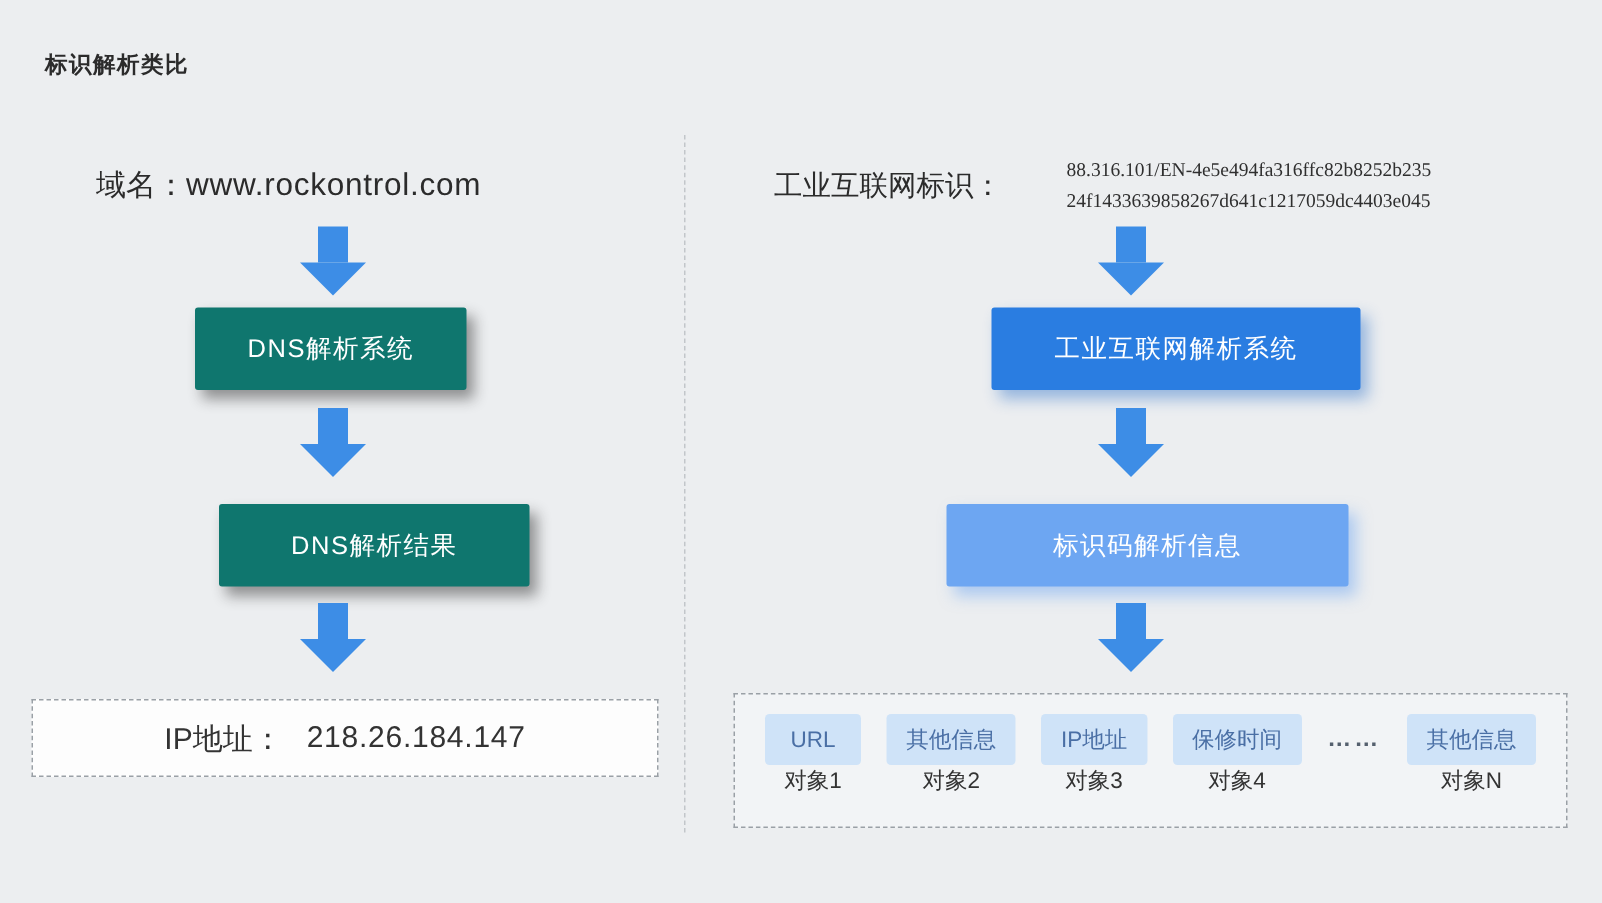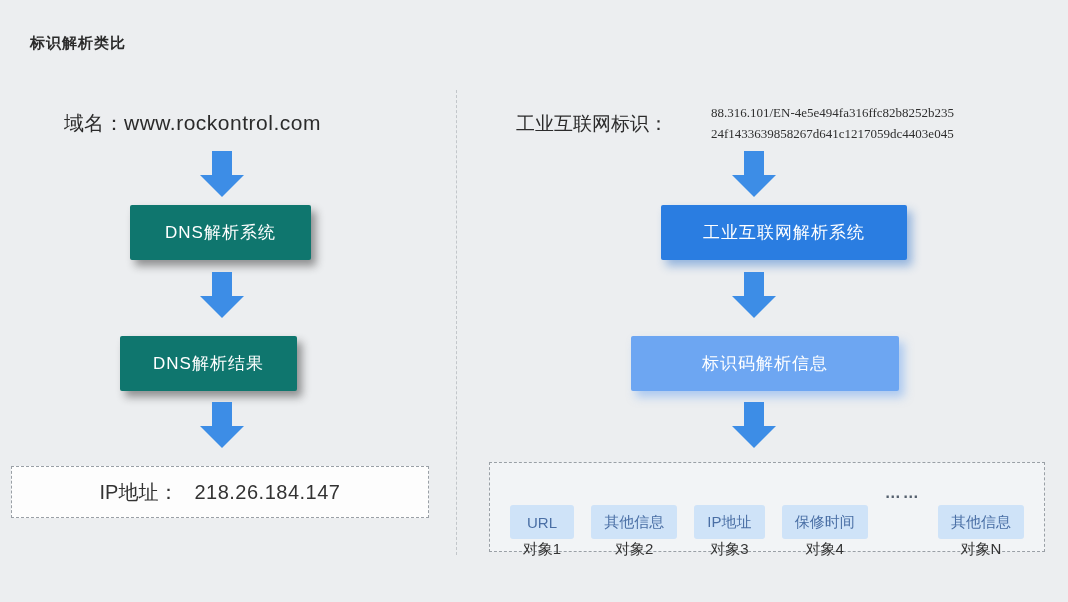--- a/index.html
+++ b/index.html
@@ -84,21 +84,21 @@
     box-shadow: 5px 6px 10px rgba(42, 110, 200, 0.45);
     margin-left: 30px;
   }
   .lightblue-box {
     background: #6da6f2;
     box-shadow: 5px 6px 10px rgba(109, 166, 242, 0.5);
   }
   
   .ip-box {
     position: absolute;
-    left: 11px;
+    left: 21px;
     top: 466px;
     width: 418px;
     height: 52px;
     background: #fdfdfd;
     border: 1px dashed #9aa0a6;
     display: flex;
     align-items: center;
     justify-content: center;
     font-size: 20px;
     color: #333333;
@@ -126,21 +126,20 @@
     background: #cfe3f8;
     color: #4a6fa5;
     font-size: 15px;
     height: 34px;
     display: flex;
     align-items: center;
     justify-content: center;
     padding: 0 13px;
     border-radius: 3px;
     white-space: nowrap;
-    margin-top: 29px;
   }
   .chip-url { min-width: 64px; }
   .obj-label {
     margin-top: 1px;
     font-size: 15px;
     color: #333333;
   }
   .dots {
     height: 34px;
     display: flex;
@@ -177,21 +176,21 @@
     <div class="head"></div>
   </div>
 
   <div class="flow-box dark-box" style="left:130px; top:205px; width:181px;">DNS解析系统</div>
 
   <div class="arrow" style="left:200px; top:272px;">
     <div class="shaft"></div>
     <div class="head"></div>
   </div>
 
-  <div class="flow-box dark-box" style="left:120px; top:336px; width:177px;">DNS解析结果</div>
+  <div class="flow-box dark-box" style="left:146px; top:336px; width:207px;">DNS解析结果</div>
 
   <div class="arrow" style="left:200px; top:402px;">
     <div class="shaft"></div>
     <div class="head"></div>
   </div>
 
   <div class="ip-box">
     <span>IP地址：</span>
     <span class="ip-value">218.26.184.147</span>
   </div>

